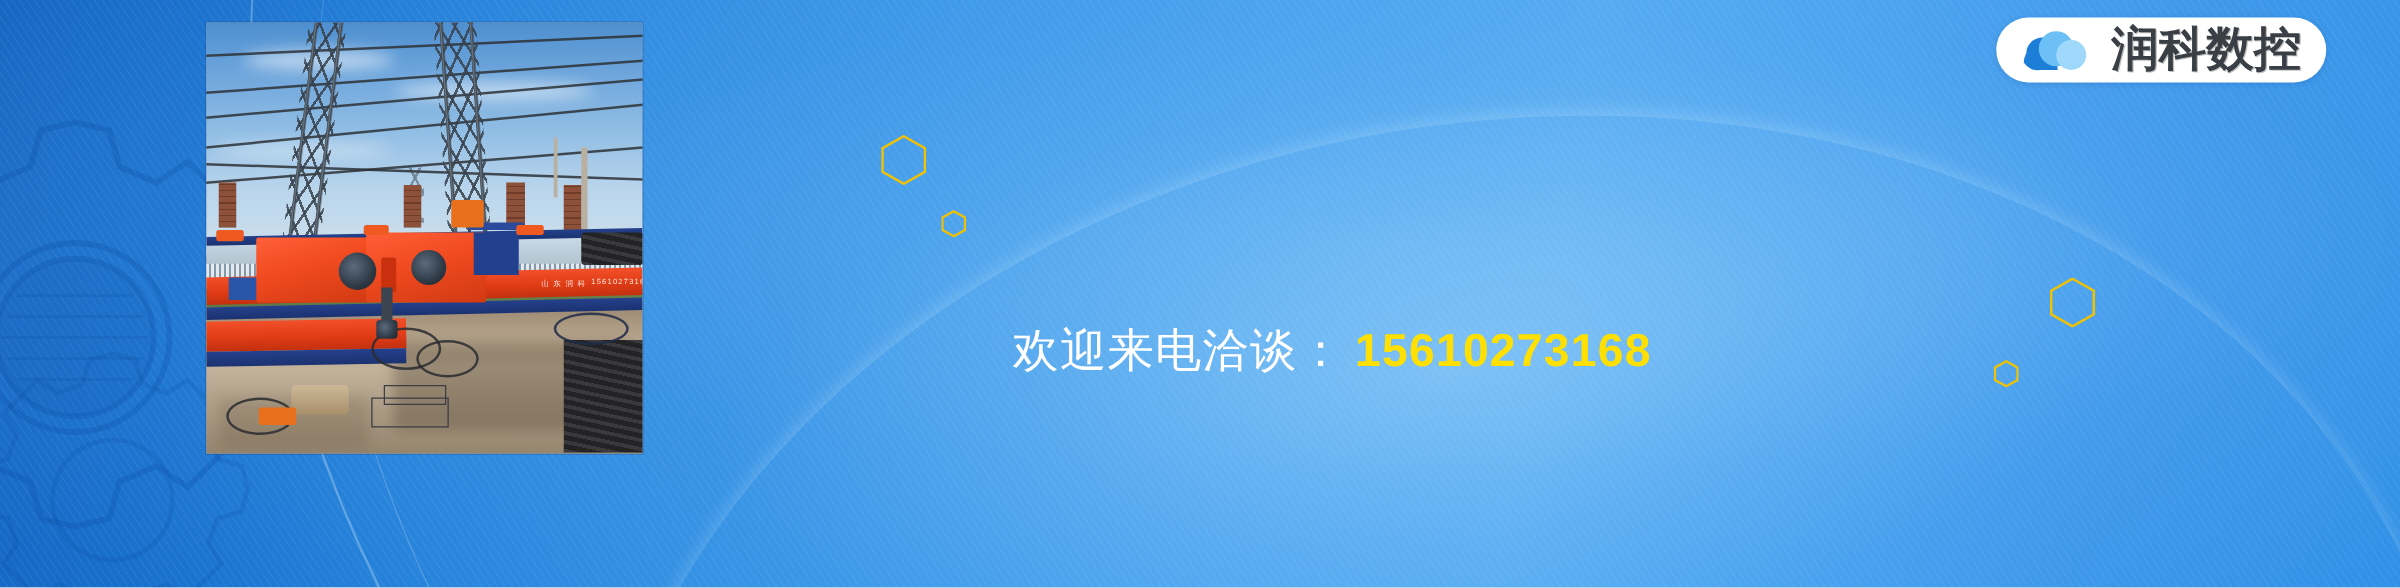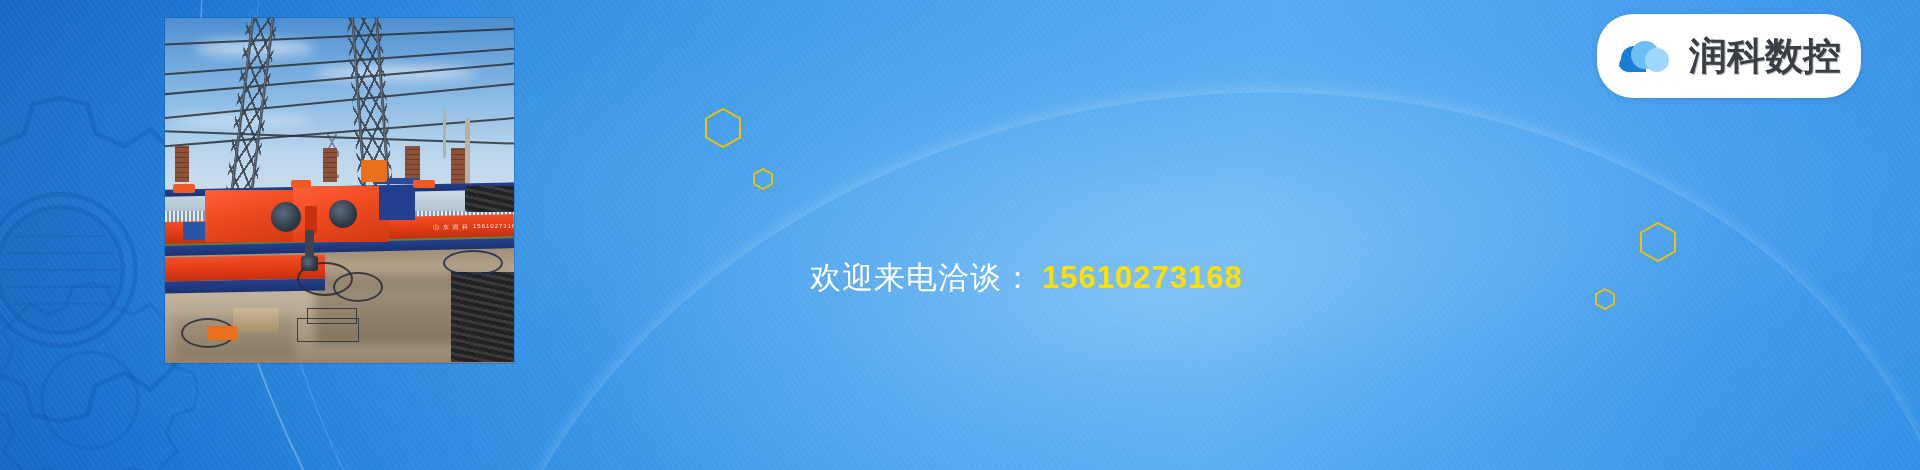--- a/index.html
+++ b/index.html
@@ -298,42 +298,42 @@
     letter-spacing: 2px;
     line-height: 1;
     white-space: nowrap;
     text-shadow: 0 1px 0 rgba(160,110,0,0.22);
     font-family: "Liberation Sans", "DejaVu Sans", sans-serif;
   }
   .subline {
     position: absolute;
     left: 810px;
     top: 262px;
-    font-size: 31px;
+    font-size: 37px;
     line-height: 1;
     white-space: nowrap;
     font-family: "Liberation Sans", "DejaVu Sans", sans-serif;
   }
   .subline .lead {
     color: #ffffff;
     letter-spacing: 1px;
   }
   .subline .phone {
     color: #ffe000;
     font-weight: 700;
     letter-spacing: 1px;
     margin-left: 8px;
   }
 
   
   .logo {
     position: absolute;
     left: 1597px;
     top: 14px;
-    height: 84px;
+    height: 52px;
     padding: 0 20px 0 14px;
     display: flex;
     align-items: center;
     gap: 14px;
     background: #ffffff;
     border-radius: 36px;
     box-shadow: 0 1px 5px rgba(10,50,110,0.18);
   }
   .logo-mark {
     width: 64px;

